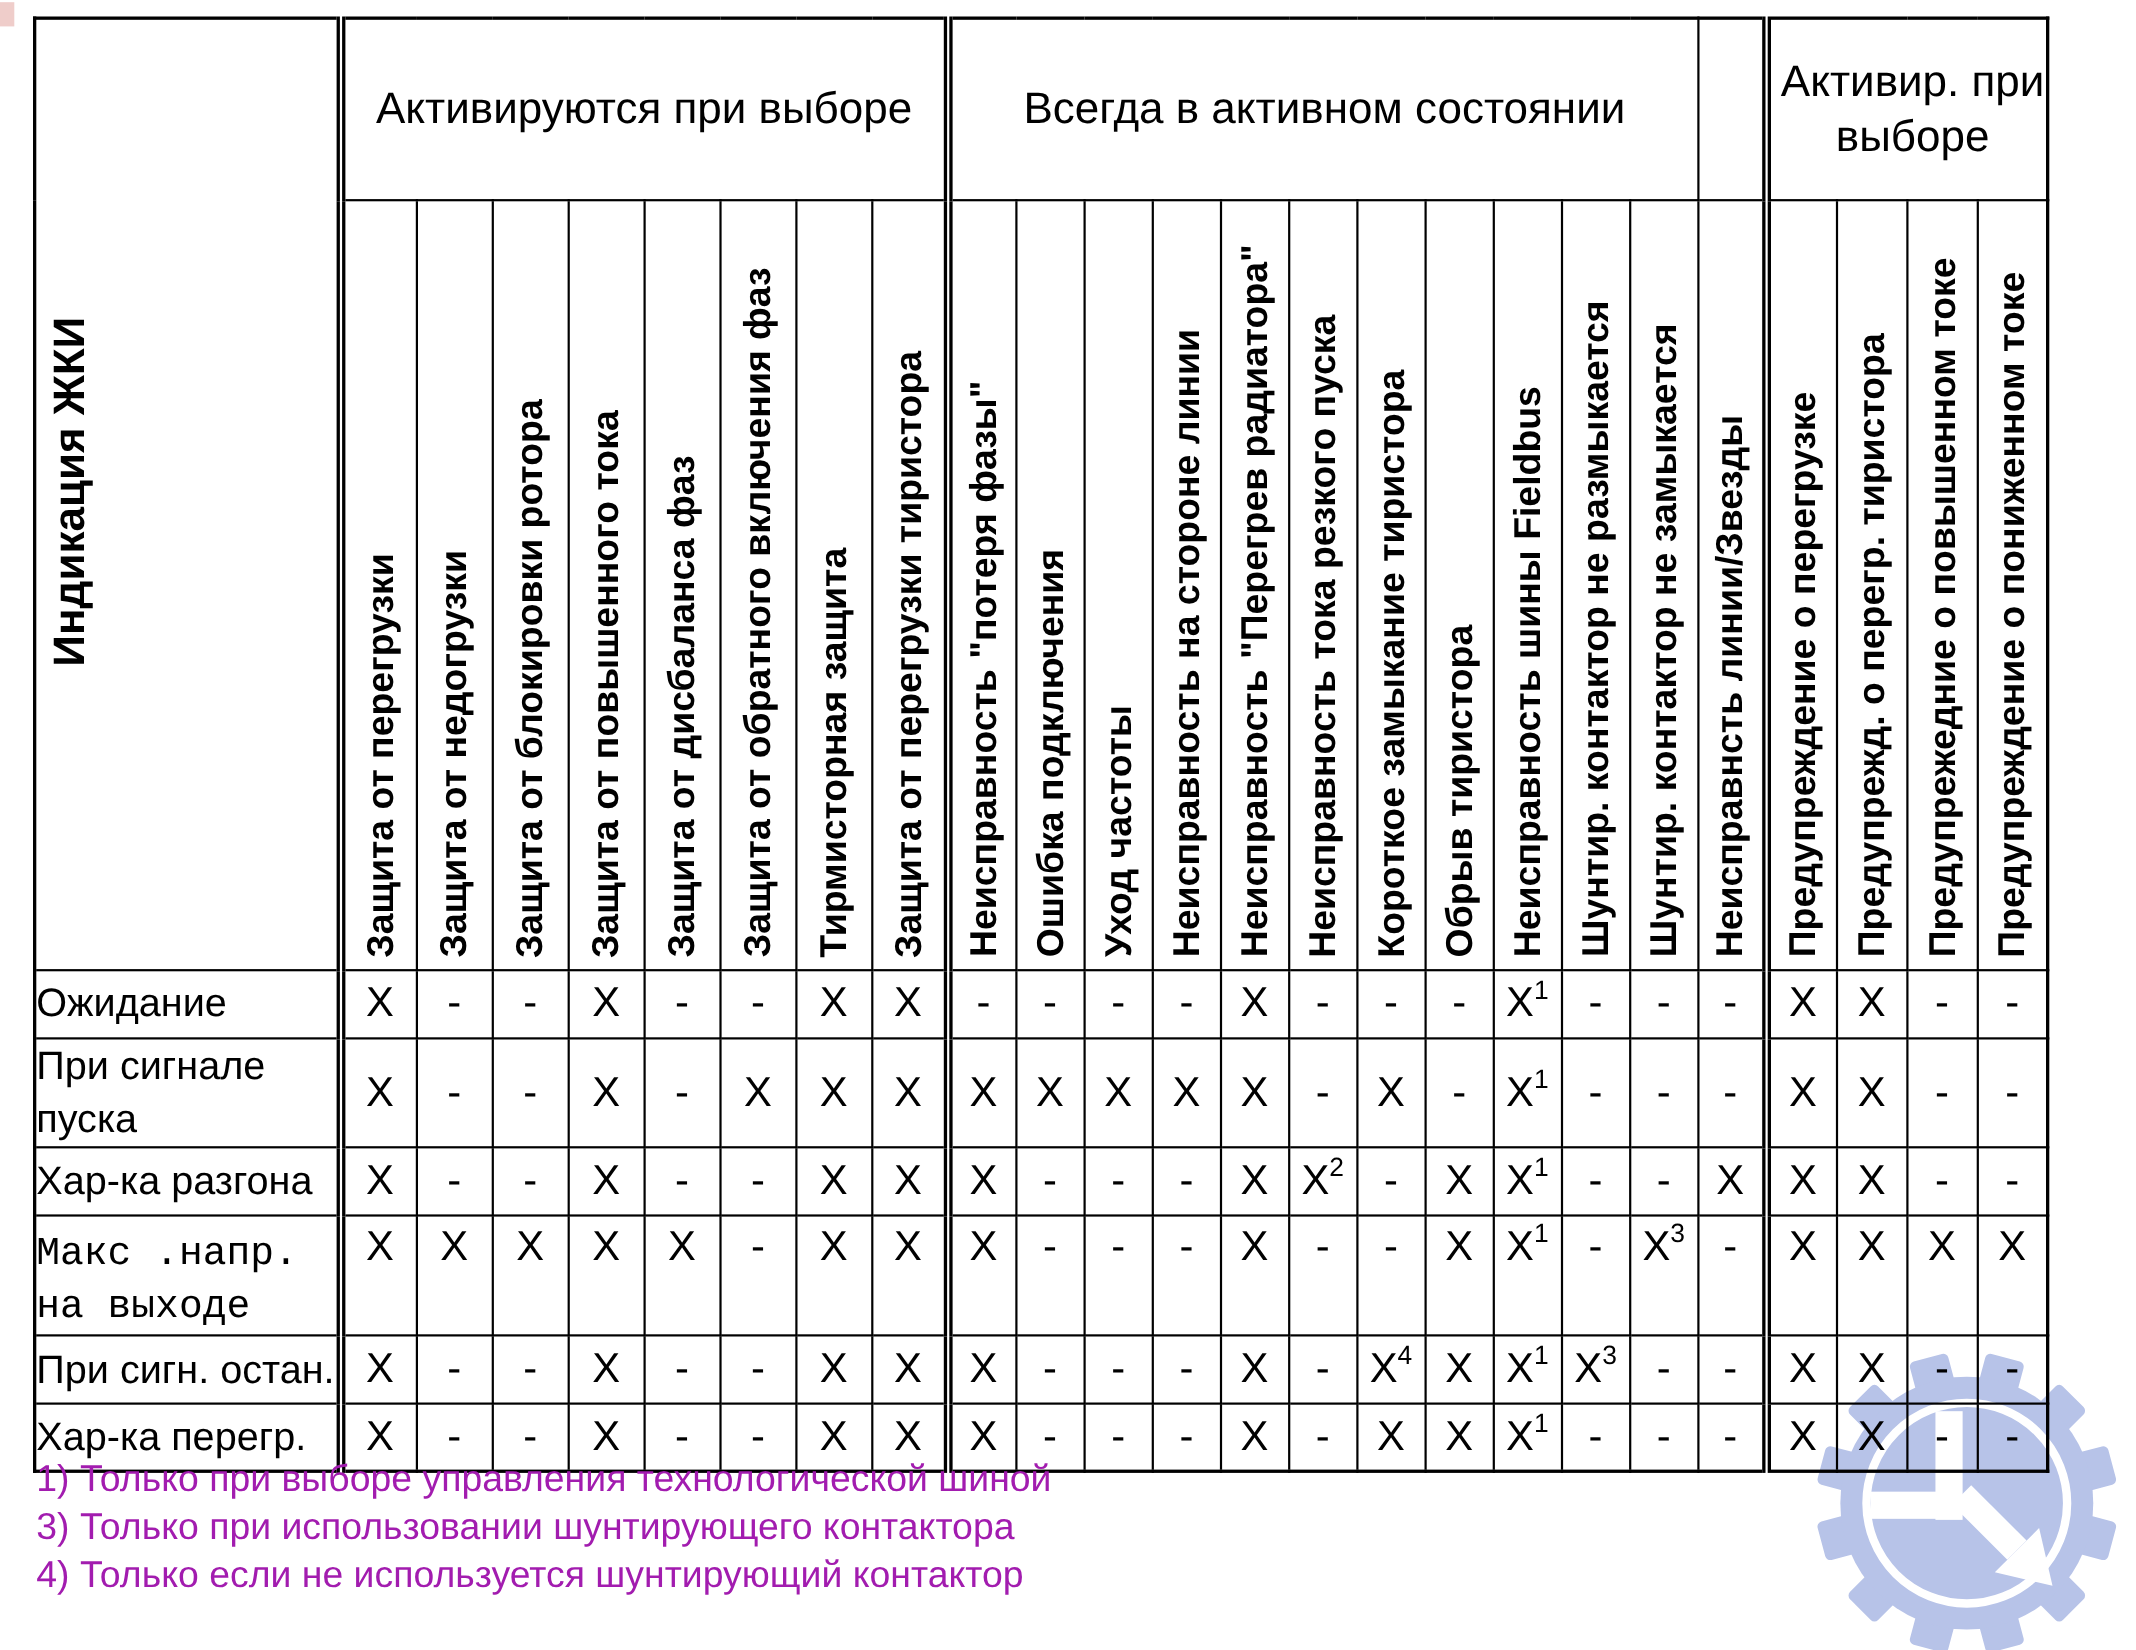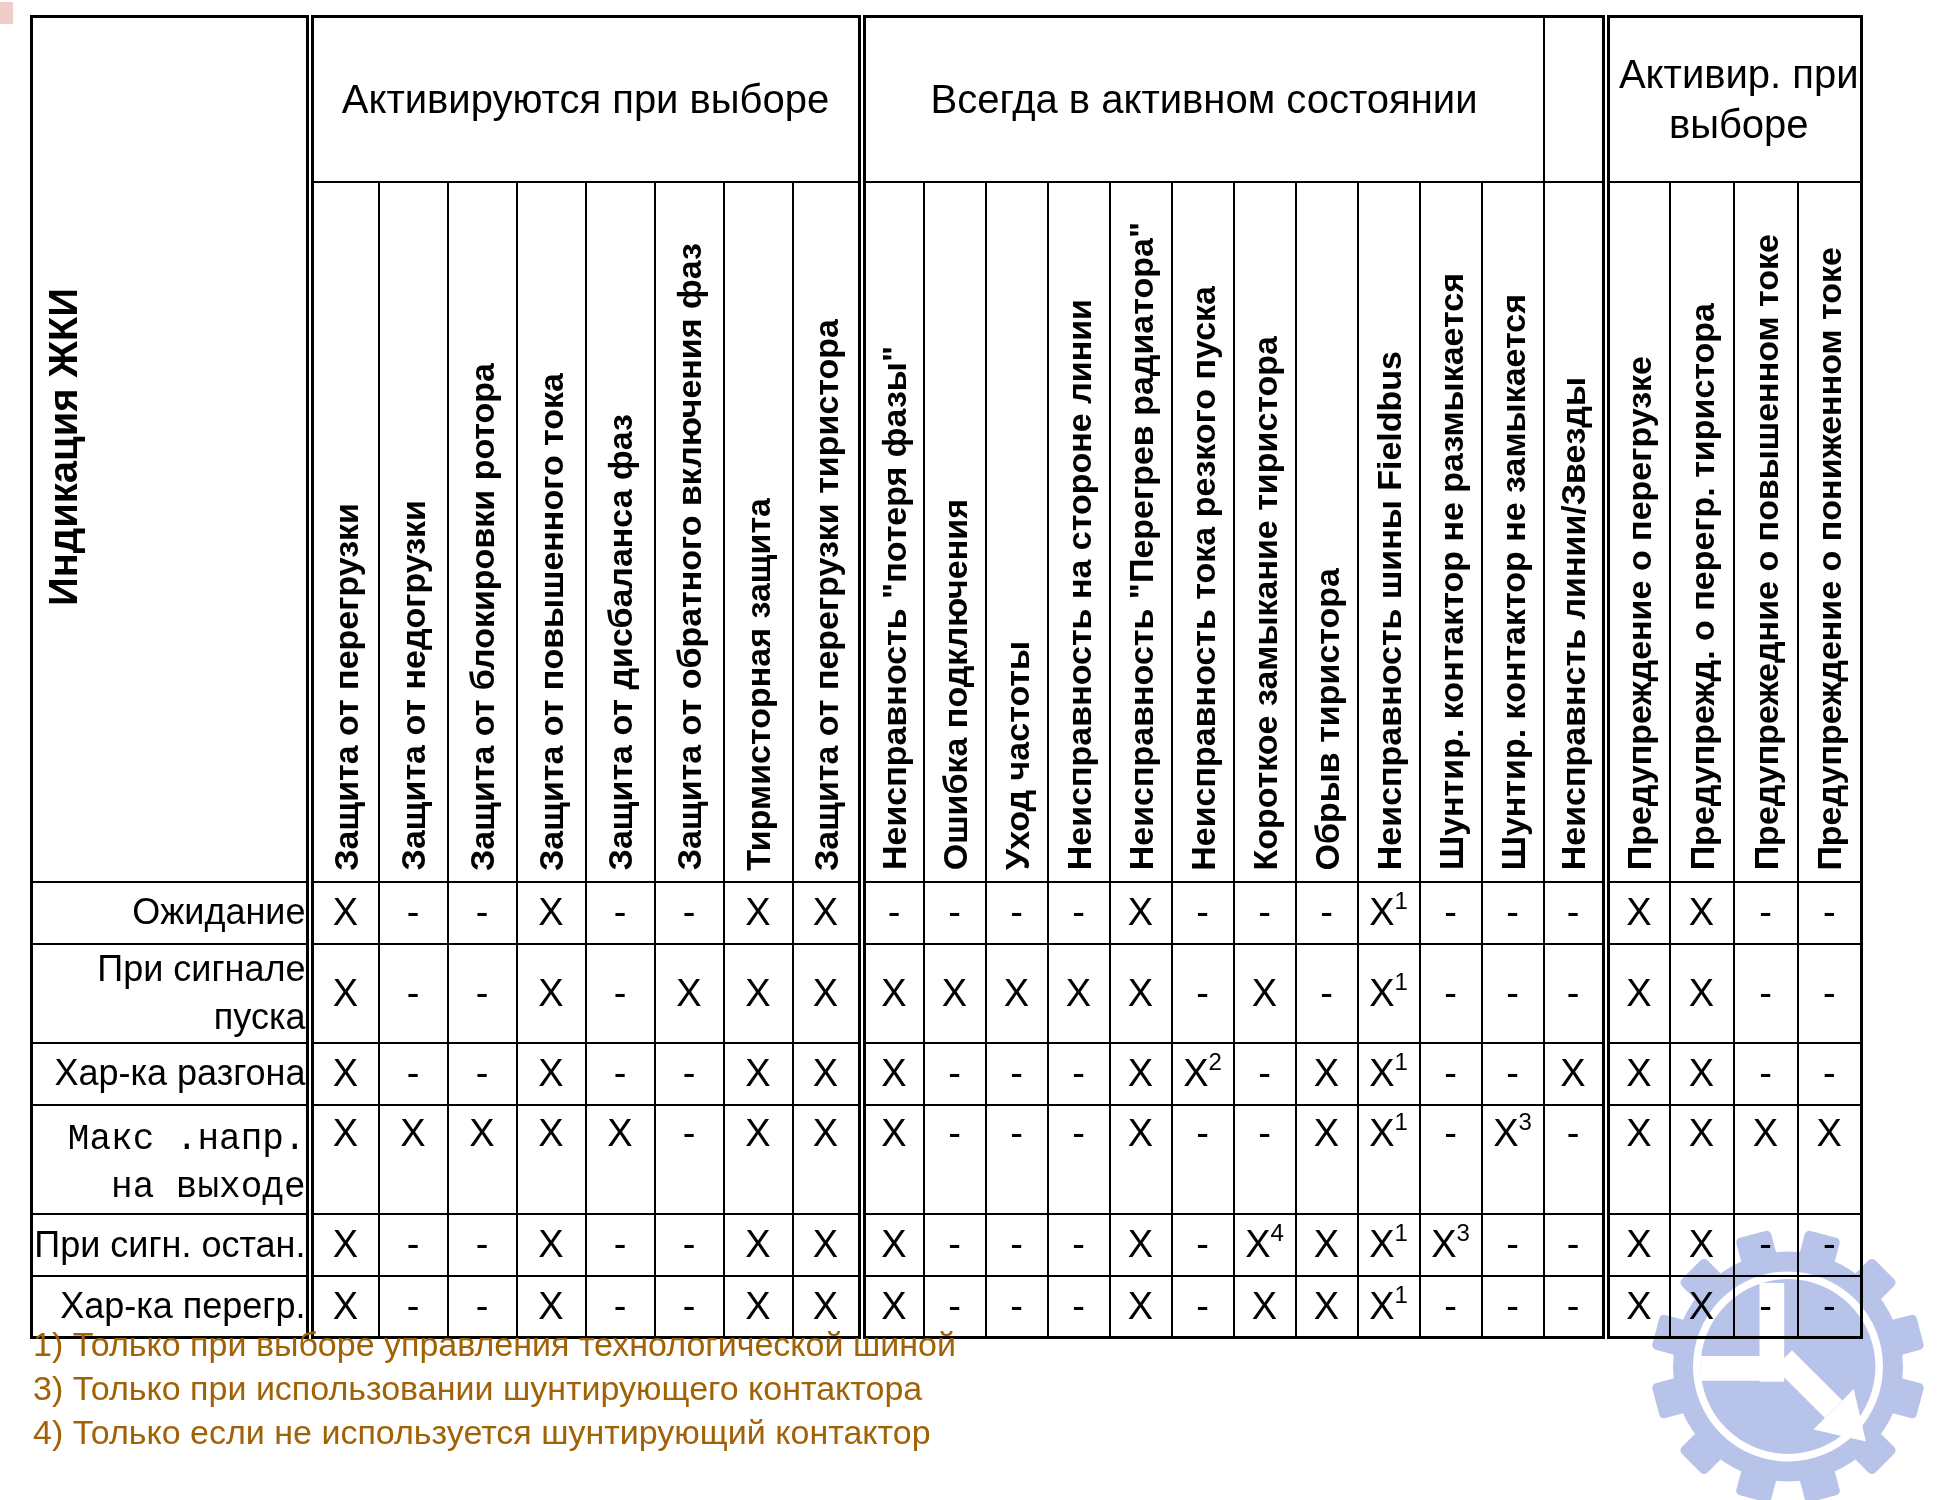--- a/index.html
+++ b/index.html
@@ -58,31 +58,31 @@
 
   th.vcell{vertical-align:bottom;}
   .vlabel{
     writing-mode:vertical-rl;
     transform:rotate(180deg);
     font-weight:bold;font-size:34px;line-height:1;
     white-space:nowrap;
     margin:0 auto 10px auto;
   }
   td.rlabel{
-    text-align:right;font-size:36px;padding-left:8px;padding-right:14px;
+    text-align:left;font-size:36px;padding-left:8px;padding-right:14px;
     vertical-align:middle;line-height:1.35;margin-left:12px;
   }
   td.cell{text-align:center;font-size:38px;vertical-align:middle;}
   tr.tall td{vertical-align:top;padding-top:6px;}
   tr.tall td.rlabel{padding-top:10px;font-family:Liberation Mono, monospace;}
   td.cell sup{font-size:24px;line-height:0;vertical-align:16px;}
 
   .footnotes{
     position:absolute;left:33px;top:1322px;z-index:1;
-    font-size:34px;line-height:44px;color:#a16207;
+    font-size:34px;line-height:44px;color:#a21caf;
   }
 </style>
 </head>
 <body>
 <div class="page">
 
   <div class="artifact"></div>
 
   <svg class="watermark" viewBox="-150 -150 300 300" aria-hidden="true">
     <g id="wm-gear">

